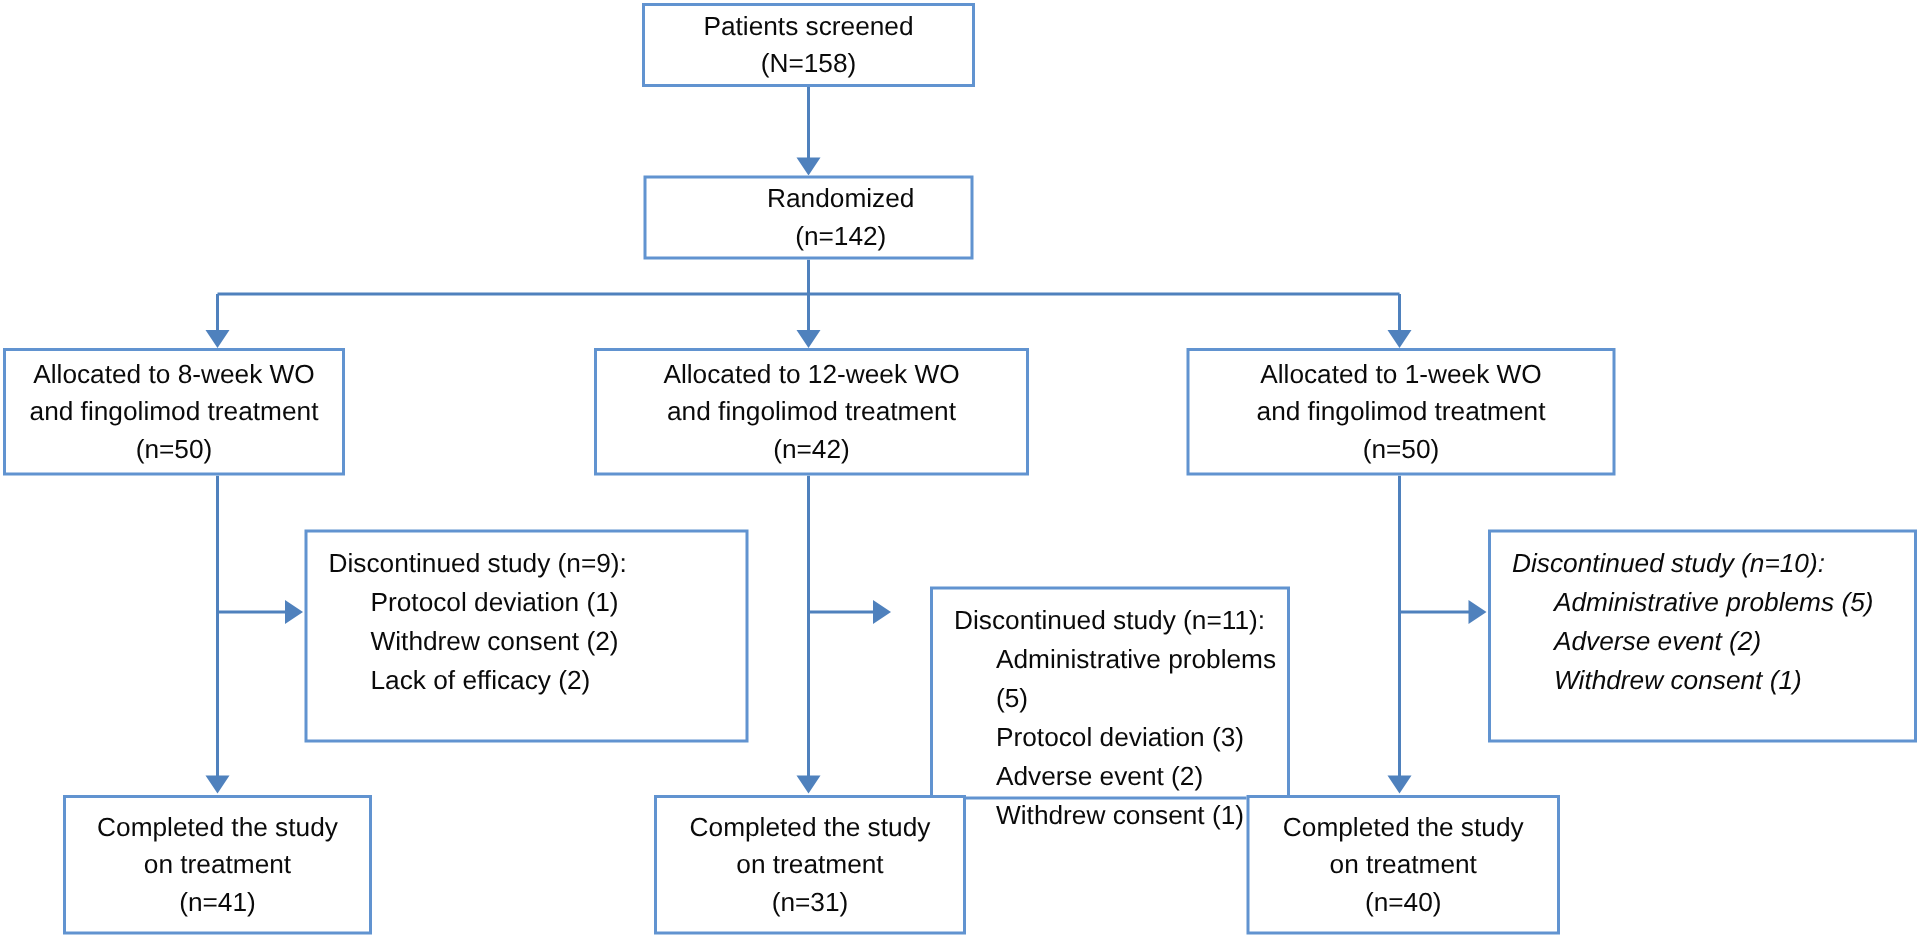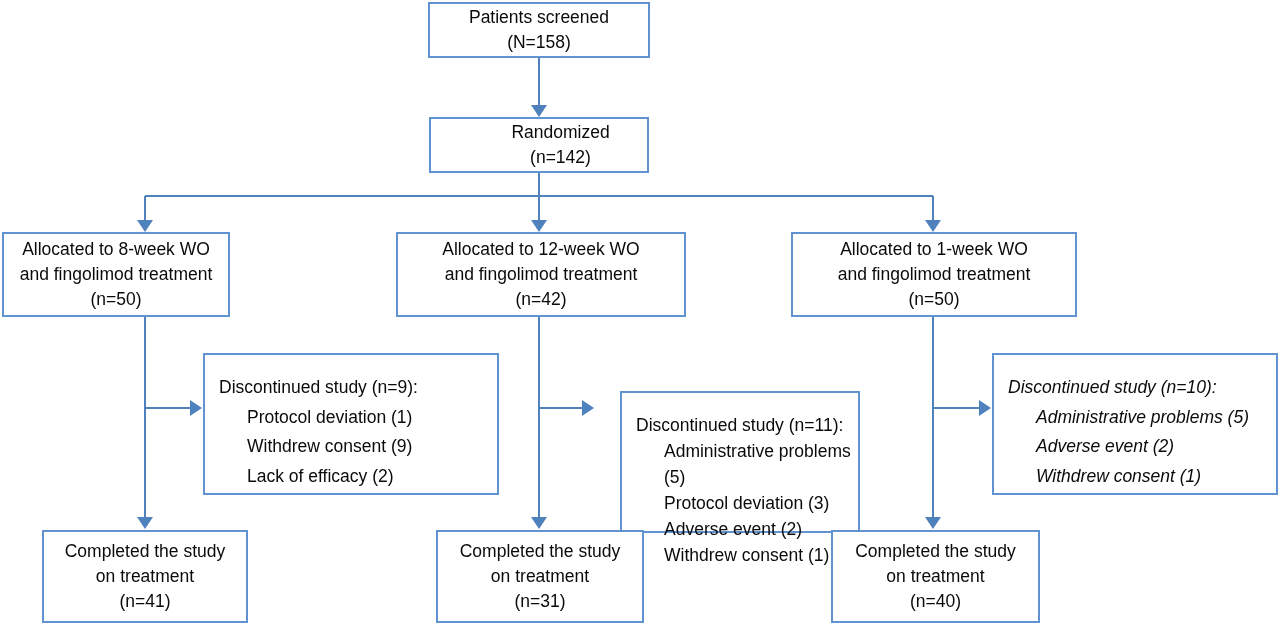--- a/index.html
+++ b/index.html
@@ -37,22 +37,22 @@
     align-items: center;
     justify-content: center;
     text-align: center;
     font-size: 17.5px;
     line-height: 25px;
     white-space: pre-line;
   }
   .box.disc {
     align-items: flex-start;
     text-align: left;
-    justify-content: space-between;
-    padding: 19px 6px 4px 14px;
+    justify-content: flex-start;
+    padding: 7px 6px 4px 14px;
     line-height: 26px;
     white-space: normal;
   }
   .disc-title { }
   .disc-reason { padding-left: 28px; }
 </style>
 </head>
 <body>
 
 <div class="stage">
@@ -100,21 +100,21 @@
   <div class="box" style="left:396px; top:232px; width:290px; height:85px;">Allocated to 12-week WO
 and fingolimod treatment
 (n=42)</div>
   <div class="box" style="left:791px; top:232px; width:286px; height:85px;">Allocated to 1-week WO
 and fingolimod treatment
 (n=50)</div>
 
   <div class="box disc" style="left:203px; top:353px; width:296px; height:142px;">
     <div class="disc-title">Discontinued study (n=9):</div>
     <div class="disc-reason">Protocol deviation (1)</div>
-    <div class="disc-reason">Withdrew consent (9)</div>
+    <div class="disc-reason">Withdrew consent (2)</div>
     <div class="disc-reason">Lack of efficacy (2)</div>
   </div>
 
   <div class="box disc" style="left:620px; top:353px; width:240px; height:142px;margin-top:38px;">
     <div class="disc-title">Discontinued study (n=11):</div>
     <div class="disc-reason">Administrative problems (5)</div>
     <div class="disc-reason">Protocol deviation (3)</div>
     <div class="disc-reason">Adverse event (2)</div>
     <div class="disc-reason">Withdrew consent (1)</div>
   </div>

